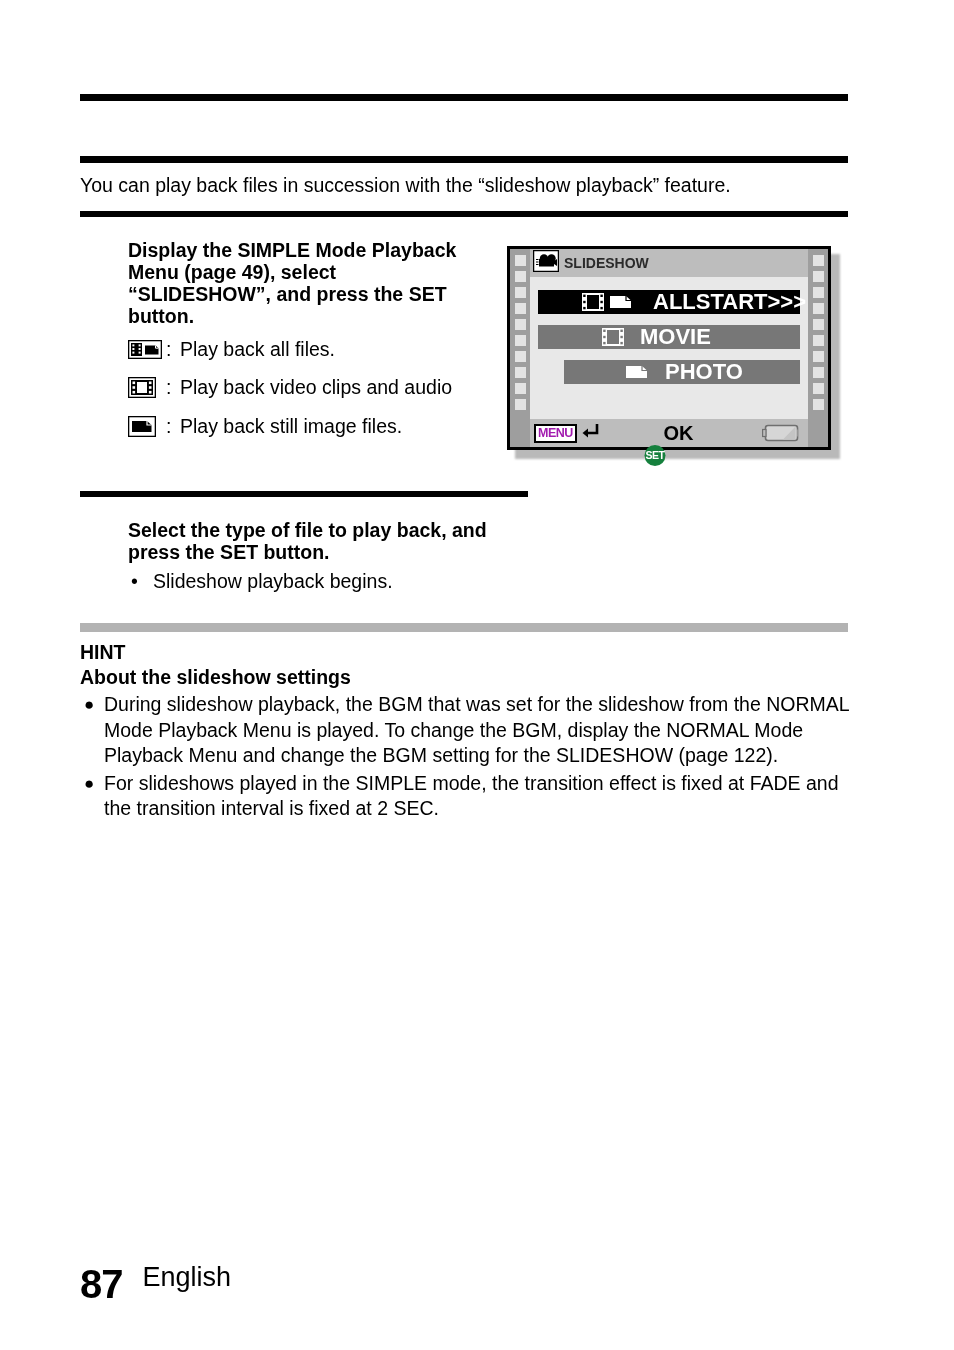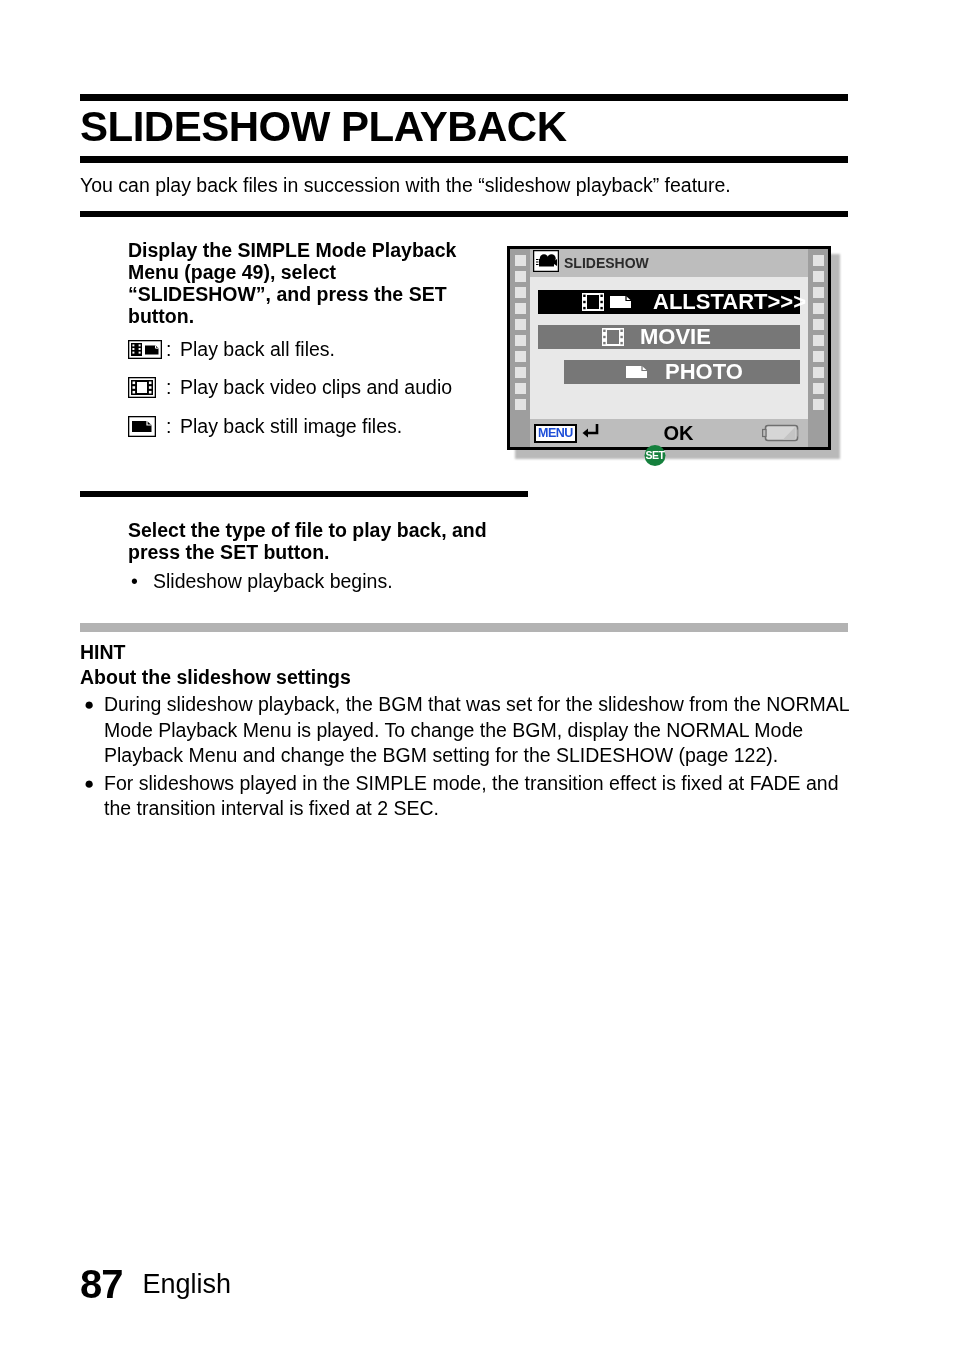--- a/index.html
+++ b/index.html
@@ -151,21 +151,21 @@
     font-size: 17px;
     line-height: 25.5px;
   }
 
   
   #footer {
     position: absolute;
     left: 80px;
     top: 1262px;
     display: flex;
-    align-items: center;
+    align-items: flex-start;
   }
   #footer .pgnum {
     font-size: 40px;
     font-weight: bold;
     letter-spacing: -1px;
   }
   #footer .lang {
     font-size: 27px;
     margin-left: 20px;
   }
@@ -272,21 +272,21 @@
     background: #bdbdbd;
     display: flex;
     align-items: center;
     flex: 0 0 auto;
     position: relative;
     padding: 0 4px;
   }
   #menu-badge {
     border: 2px solid #000;
     background: #fff;
-    color: #1d4ed8;
+    color: #a21caf;
     font-size: 12.5px;
     font-weight: bold;
     line-height: 13px;
     padding: 1px 2px;
     letter-spacing: -0.5px;
   }
   #set-badge {
     width: 21px; height: 21px;
     border-radius: 50%;
     background: #15803d;
@@ -314,21 +314,20 @@
     display: flex;
     align-items: center;
   }
 </style>
 </head>
 <body>
 
 <div class="page">
 
   <div class="rule-thick" id="rule-top"></div>
-  <div id="page-title">SLIDESHOW PLAYBACK</div>
   <div class="rule-thick" id="rule-under-title"></div>
 
   <div id="intro-text">You can play back files in succession with the “slideshow playback” feature.</div>
 
   <div class="rule-thick" id="rule-intro"></div>
 
   <div id="step1-block">
     <div class="step-head">Display the SIMPLE Mode Playback Menu (page 49), select “SLIDESHOW”, and press the SET button.</div>
 
     <div class="icon-line">

